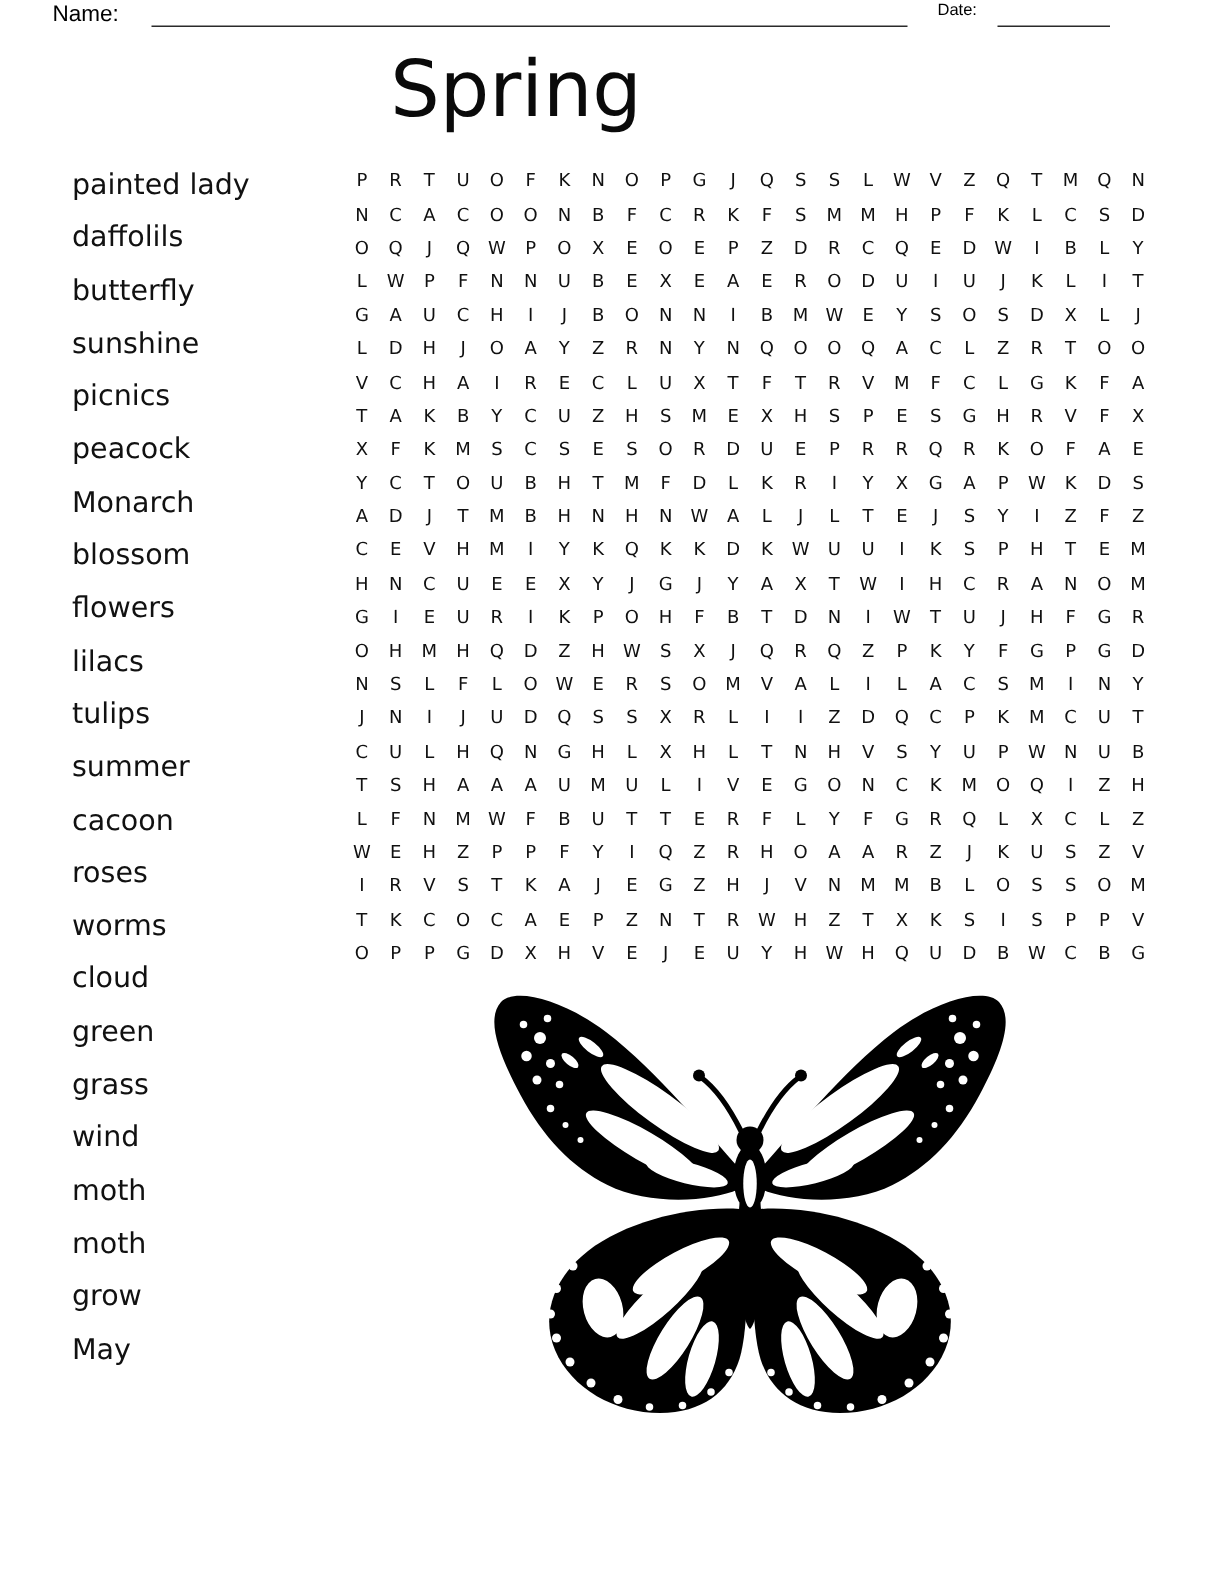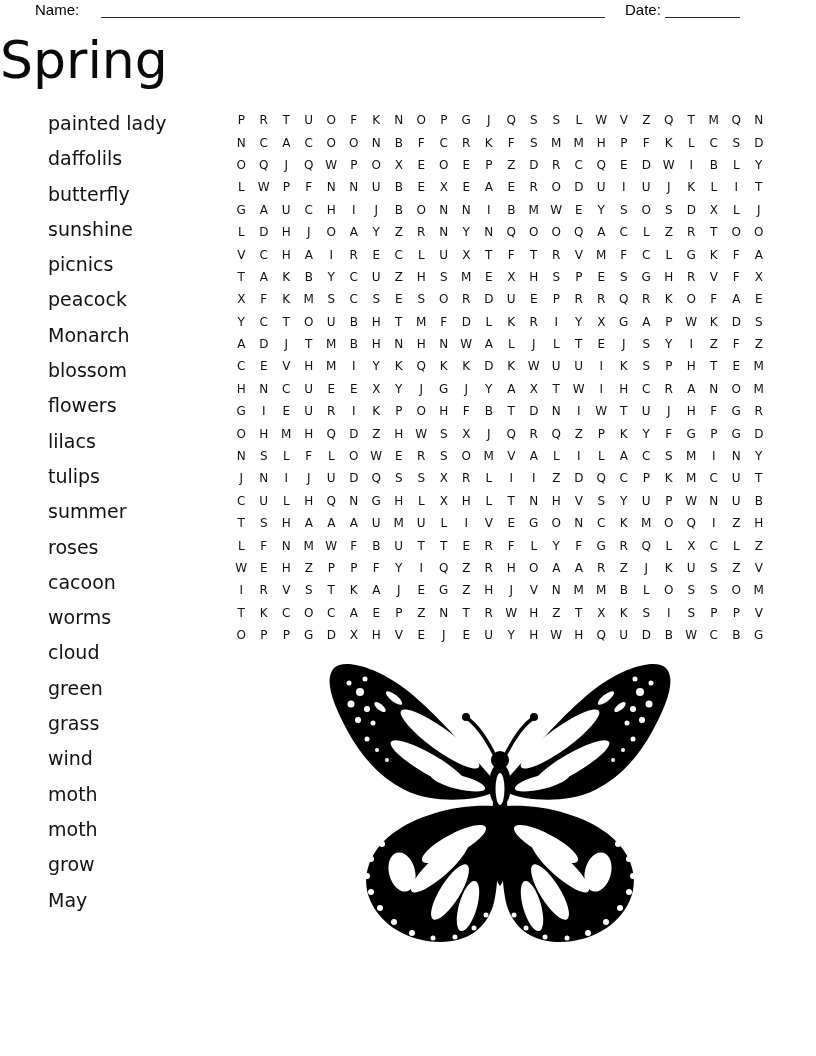--- a/index.html
+++ b/index.html
@@ -10,27 +10,27 @@
     color:#000;
     position:relative;
     overflow:hidden;
   }
   .page{position:absolute;inset:0;background:#fff;}
 
   
   .header-row{position:absolute;top:0;left:0;width:816px;height:24px;}
   .name-label{position:absolute;left:35px;top:1px;font-size:15px;color:#000;}
   .name-line{position:absolute;left:101px;top:17px;width:504px;border-bottom:1.6px solid #2a2a2a;height:0;}
-  .date-label{position:absolute;left:625px;top:1px;font-size:15px;color:#000;}
+  .date-label{position:absolute;left:625px;top:1px;font-size:11px;color:#000;}
   .date-line{position:absolute;left:665px;top:17px;width:75px;border-bottom:1.6px solid #2a2a2a;height:0;}
 
   
   .title{
     position:absolute;top:30px;left:0;width:688px;
-    text-align:left;margin:0;
+    text-align:center;margin:0;
     font-size:52px;font-weight:500;letter-spacing:0px;
     font-family:"DejaVu Sans","Liberation Sans",sans-serif;
     color:#0a0a0a;
   }
 
   
   .wordlist{
     position:absolute;left:48px;top:106px;width:185px;
     font-size:19px;line-height:35.3px;color:#111;
     font-family:"DejaVu Sans","Liberation Sans",sans-serif;
@@ -72,22 +72,22 @@
       <div class="word">butterfly</div>
       <div class="word">sunshine</div>
       <div class="word">picnics</div>
       <div class="word">peacock</div>
       <div class="word">Monarch</div>
       <div class="word">blossom</div>
       <div class="word">flowers</div>
       <div class="word">lilacs</div>
       <div class="word">tulips</div>
       <div class="word">summer</div>
+      <div class="word">cacoon</div>
       <div class="word">roses</div>
-      <div class="word">cacoon</div>
       <div class="word">worms</div>
       <div class="word">cloud</div>
       <div class="word">green</div>
       <div class="word">grass</div>
       <div class="word">wind</div>
       <div class="word">moth</div>
       <div class="word">moth</div>
       <div class="word">grow</div>
       <div class="word">May</div>
     </div>

